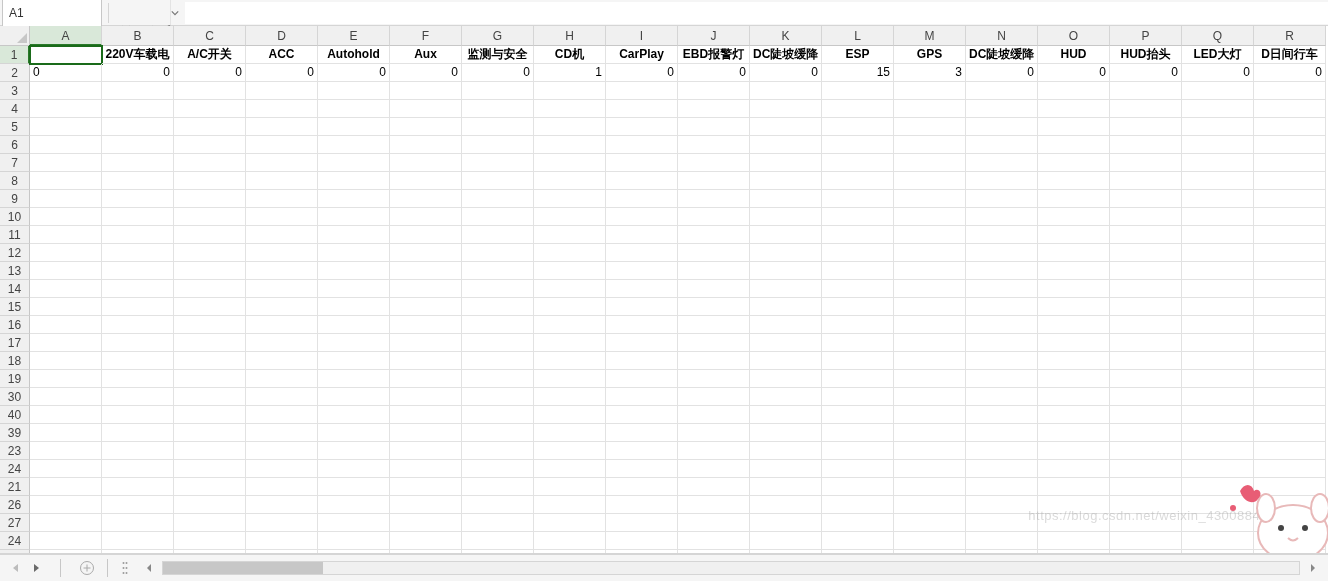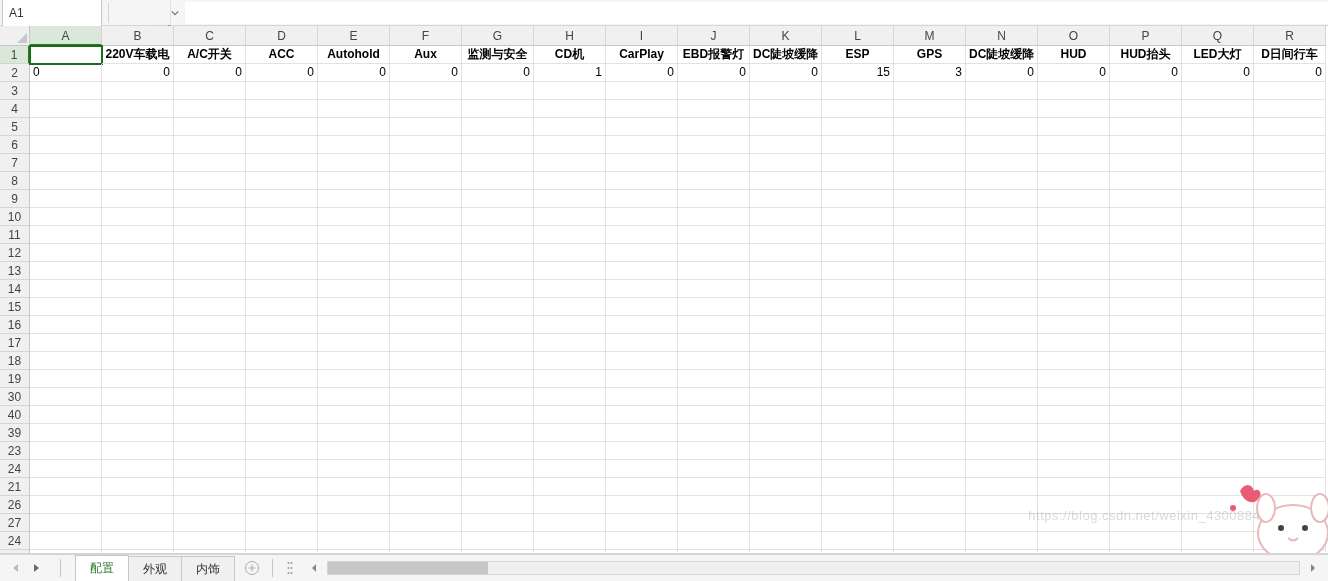--- a/index.html
+++ b/index.html
@@ -736,25 +736,20 @@
           <path d="M7 1 L2 5 L7 9 Z" fill="#bcbcbc"></path>
         </svg>
       </div>
     <div class="tn dark">
         <svg width="8" height="10" viewBox="0 0 8 10">
           <path d="M1 1 L6 5 L1 9 Z" fill="#6a6a6a"></path>
         </svg>
       </div>
   </div>
   <div class="tab-sep"></div>
-  <div class="tabs" id="tabs">
-      <div class="tab active">配置</div>
-      <div class="tab">外观</div>
-      <div class="tab">内饰</div>
-    </div>
   <div class="tab-add">
     <svg width="16" height="16" viewBox="0 0 16 16">
         <circle cx="8" cy="8" r="6.5" fill="none" stroke="#aaa" stroke-width="1"></circle>
         <path d="M8 4.5 V11.5 M4.5 8 H11.5" stroke="#aaa" stroke-width="1"></path>
       </svg>
   </div>
   <div class="tab-sep"></div>
   <div class="tn" style="align-self:center;">
     <svg width="6" height="14" viewBox="0 0 6 14">
         <circle cx="1.5" cy="2" r="1" fill="#999"></circle>

